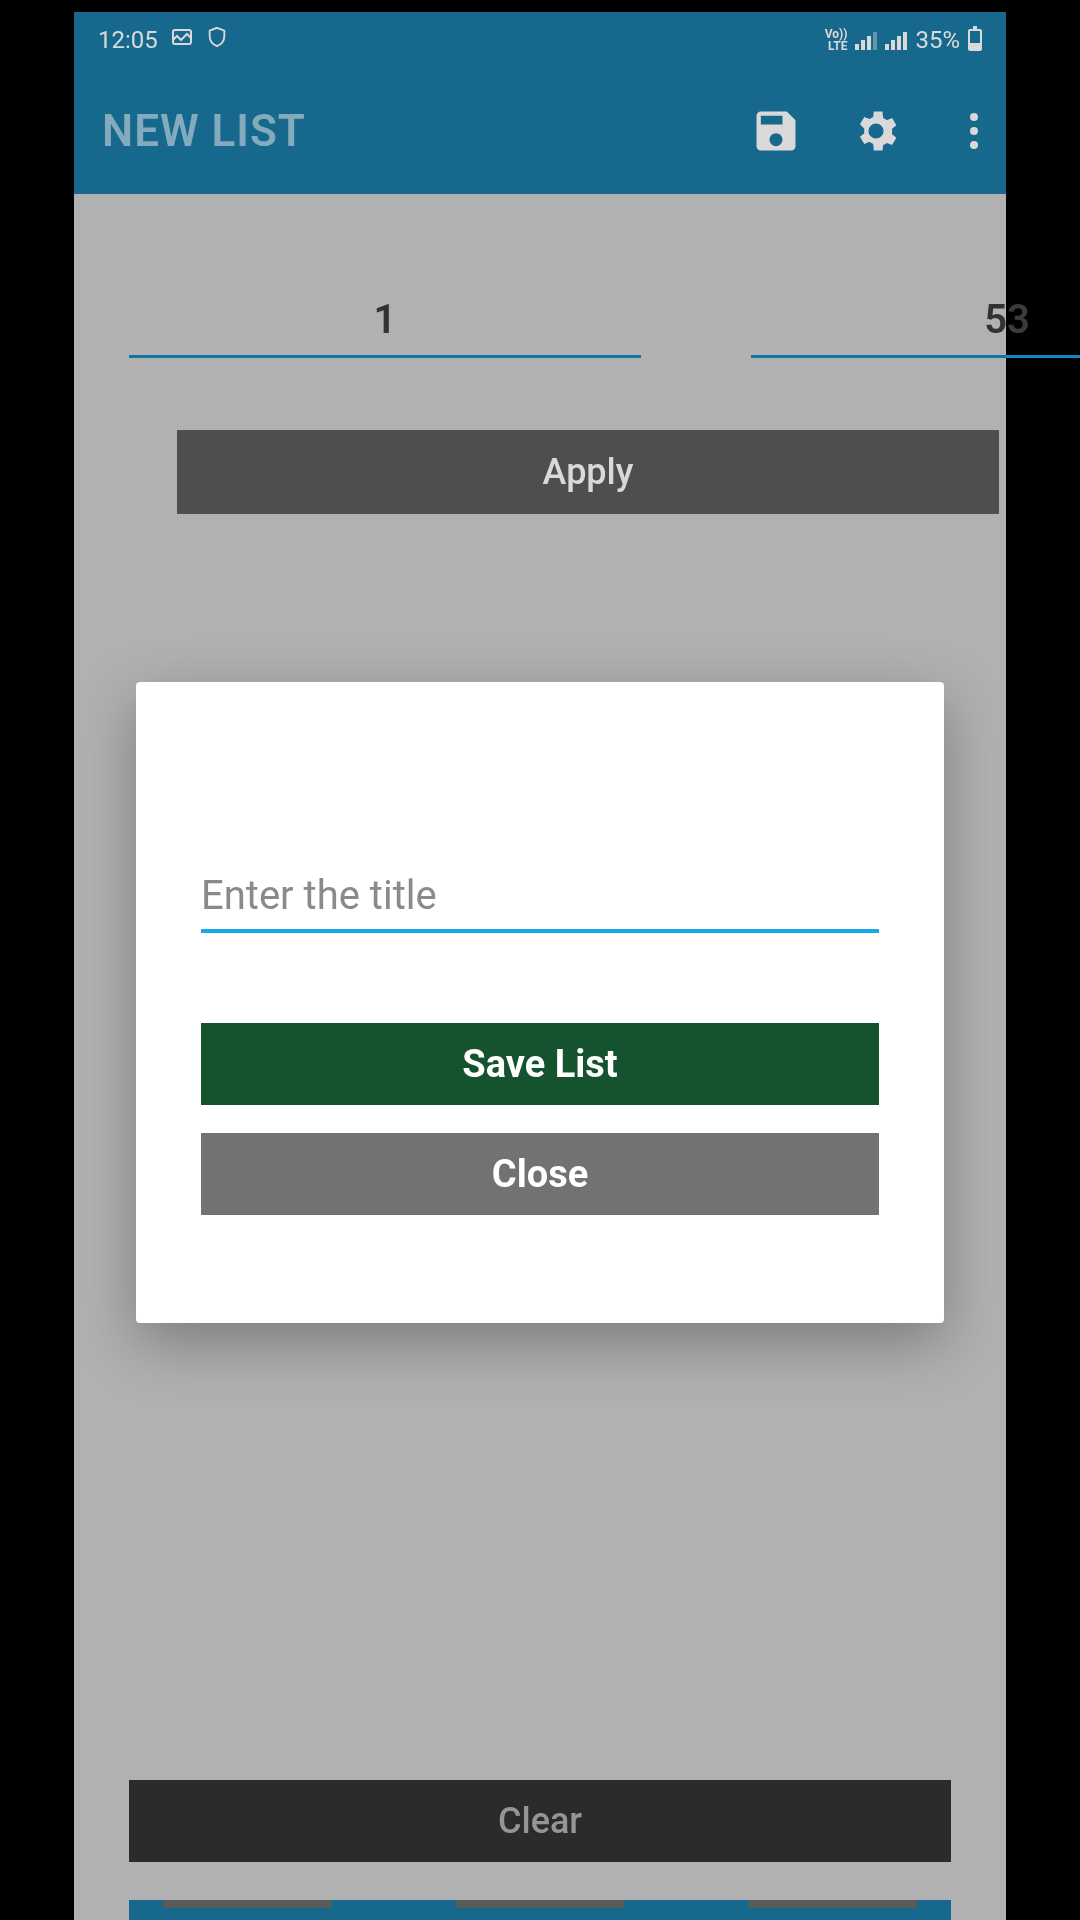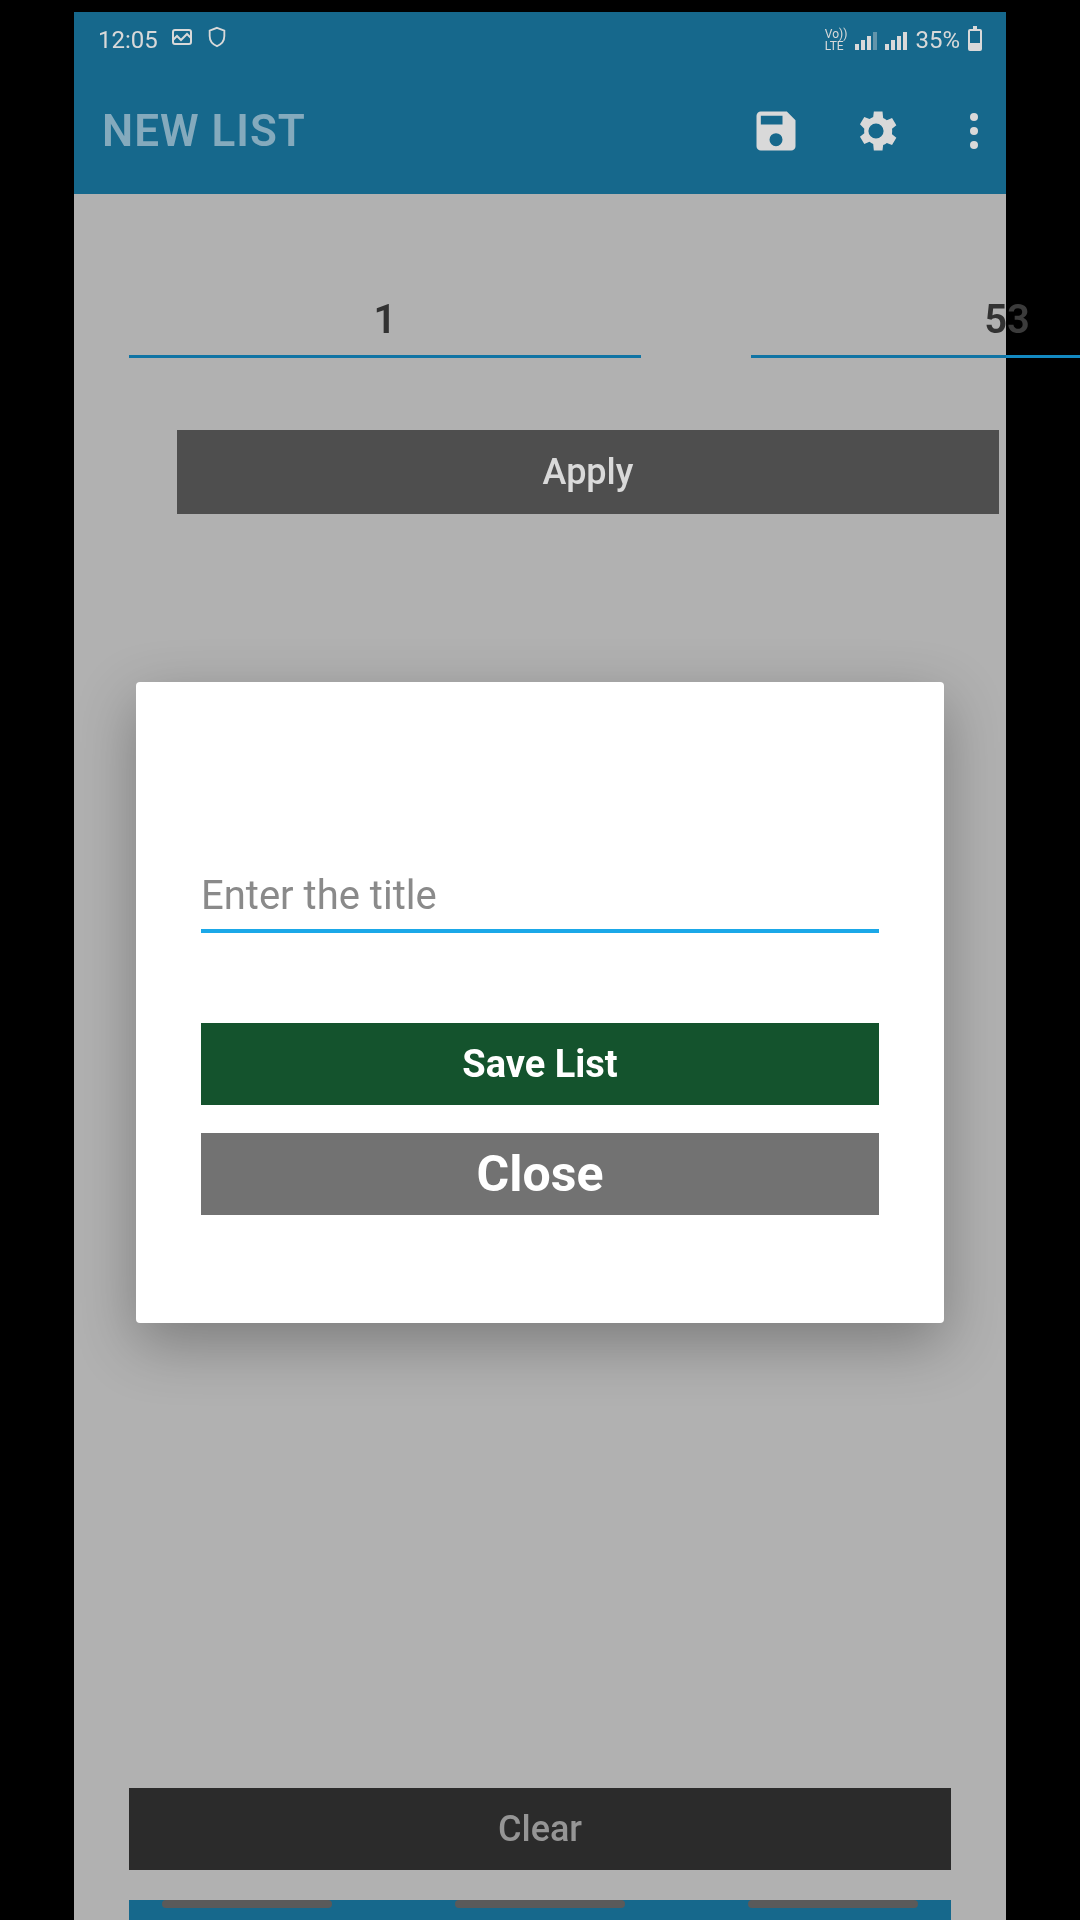--- a/index.html
+++ b/index.html
@@ -144,21 +144,21 @@
     .bottom-actions {
       position: absolute;
       bottom: 40px;
       left: 55px;
       right: 55px;
     }
     
     .bottom-row {
       display: flex;
       gap: 30px;
-      margin-bottom: 30px;
+      margin-bottom: 38px;
     }
     
     .btn-clear {
       flex: 1;
       height: 82px;
       background: #333333;
       border: none;
       color: #b0b0b0;
       font-size: 36px;
       font-weight: 500;
@@ -251,21 +251,21 @@
       margin-top: 90px;
       cursor: pointer;
     }
     
     .btn-close {
       width: 100%;
       height: 82px;
       background: #727272;
       border: none;
       color: #fff;
-      font-size: 50px;
+      font-size: 38px;
       font-weight: 700;
       margin-top: 28px;
       cursor: pointer;
     }
     
     .signal-bars {
       display: inline-flex;
       align-items: flex-end;
       gap: 2px;
       height: 20px;
@@ -301,21 +301,22 @@
       bottom: 0;
       left: 0;
       right: 0;
       height: 35%;
       background: #fff;
     }
     
     .volte {
       font-size: 12px;
       line-height: 1;
-      font-weight: normal;
+      font-weight: bold;
+      text-align: right;
     }
   </style>
 </head>
 <body>
 
 <div class="phone-screen">
 
   <div class="status-bar">
     <div class="status-left">
       <span>12:05</span>

